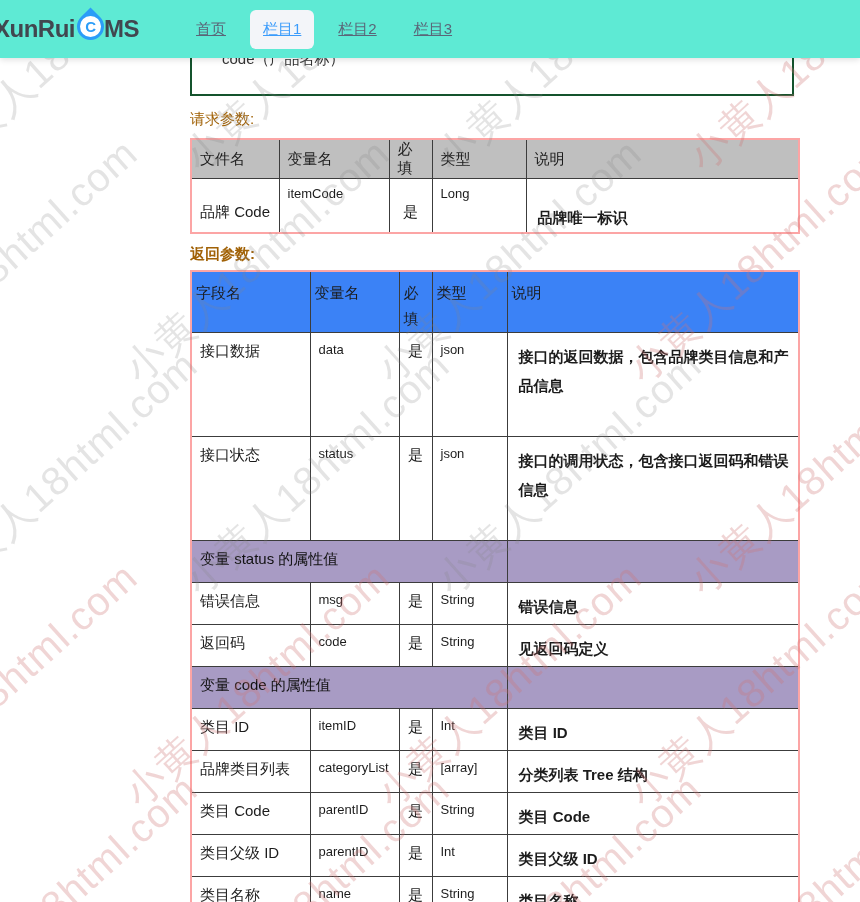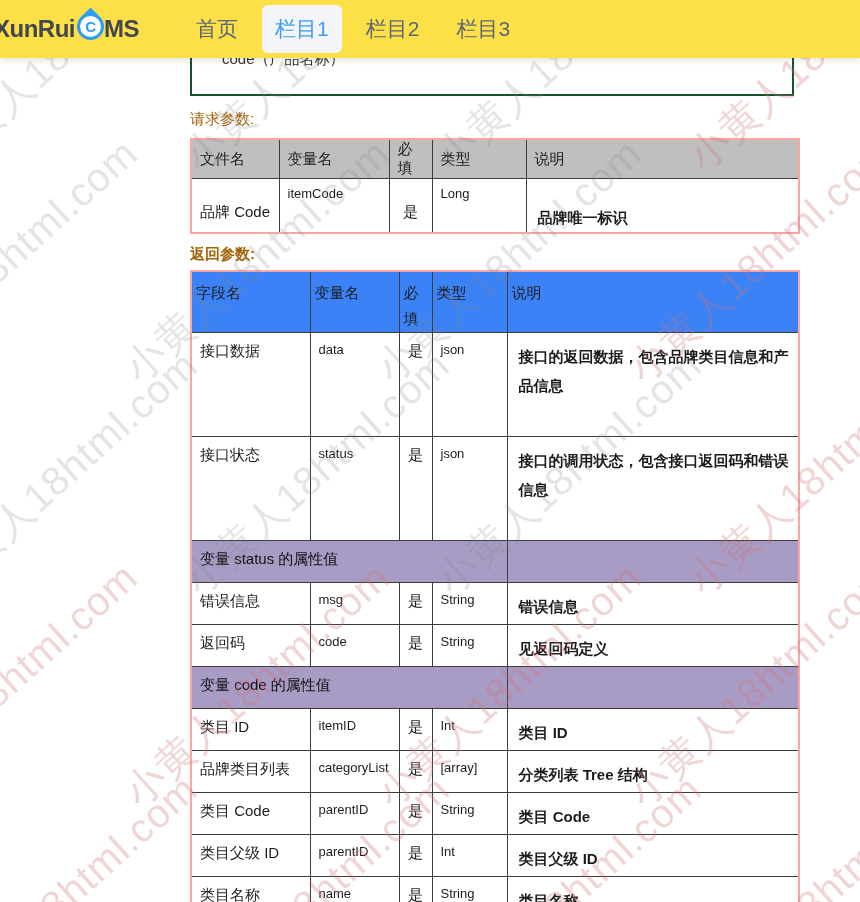--- a/index.html
+++ b/index.html
@@ -7,41 +7,41 @@
   body {
     width:860px; height:902px; overflow:hidden; position:relative;
     background:#ffffff;
     font-family:"Liberation Sans","DejaVu Sans",sans-serif;
     color:#1c1c1c;
   }
 
   
   .hdr {
     position:absolute; top:0; left:0; right:0; height:58px;
-    background:#fde047; z-index:10;
+    background:#5eead4; z-index:10;
     box-shadow:0 2px 6px rgba(0,0,0,.12);
     display:flex; align-items:center;
   }
   .logo {
     display:flex; align-items:center; margin-left:-6px;
     font-weight:bold; font-size:24px; color:#41474f; letter-spacing:-0.5px;
     white-space:nowrap;
   }
   .drop {
     position:relative; width:27px; height:27px; background:#2b9df8;
     border-radius:0 50% 50% 50%; transform:rotate(45deg);
     margin:0 0 6px 2px; flex:0 0 auto;
   }
   .drop-inner {
     position:absolute; inset:3px; background:#ffffff; border-radius:50%;
     transform:rotate(-45deg); display:flex; align-items:center; justify-content:center;
     font-size:15px; font-weight:bold; color:#2b9df8;
   }
   .nav { position:absolute; left:183px; top:0; height:58px; display:flex; align-items:center; gap:11px; }
-  .nav-item { font-size:21px; color:#5a6678; padding:10px 13px; border-radius:6px; cursor:pointer; }
+  .nav-item { font-size:15px; color:#5a6678; padding:10px 13px; border-radius:6px; cursor:pointer;text-decoration:underline; }
   .nav-item.active { color:#3b9cfb; background:#f3f5f9; }
 
   
   #wm-layer { position:absolute; inset:0; z-index:5; overflow:hidden; pointer-events:none; }
   .wm {
     position:absolute; transform:rotate(-42deg); transform-origin:left top;
     font-size:40px; white-space:nowrap; letter-spacing:1px; font-weight:400;
   }
 
   

